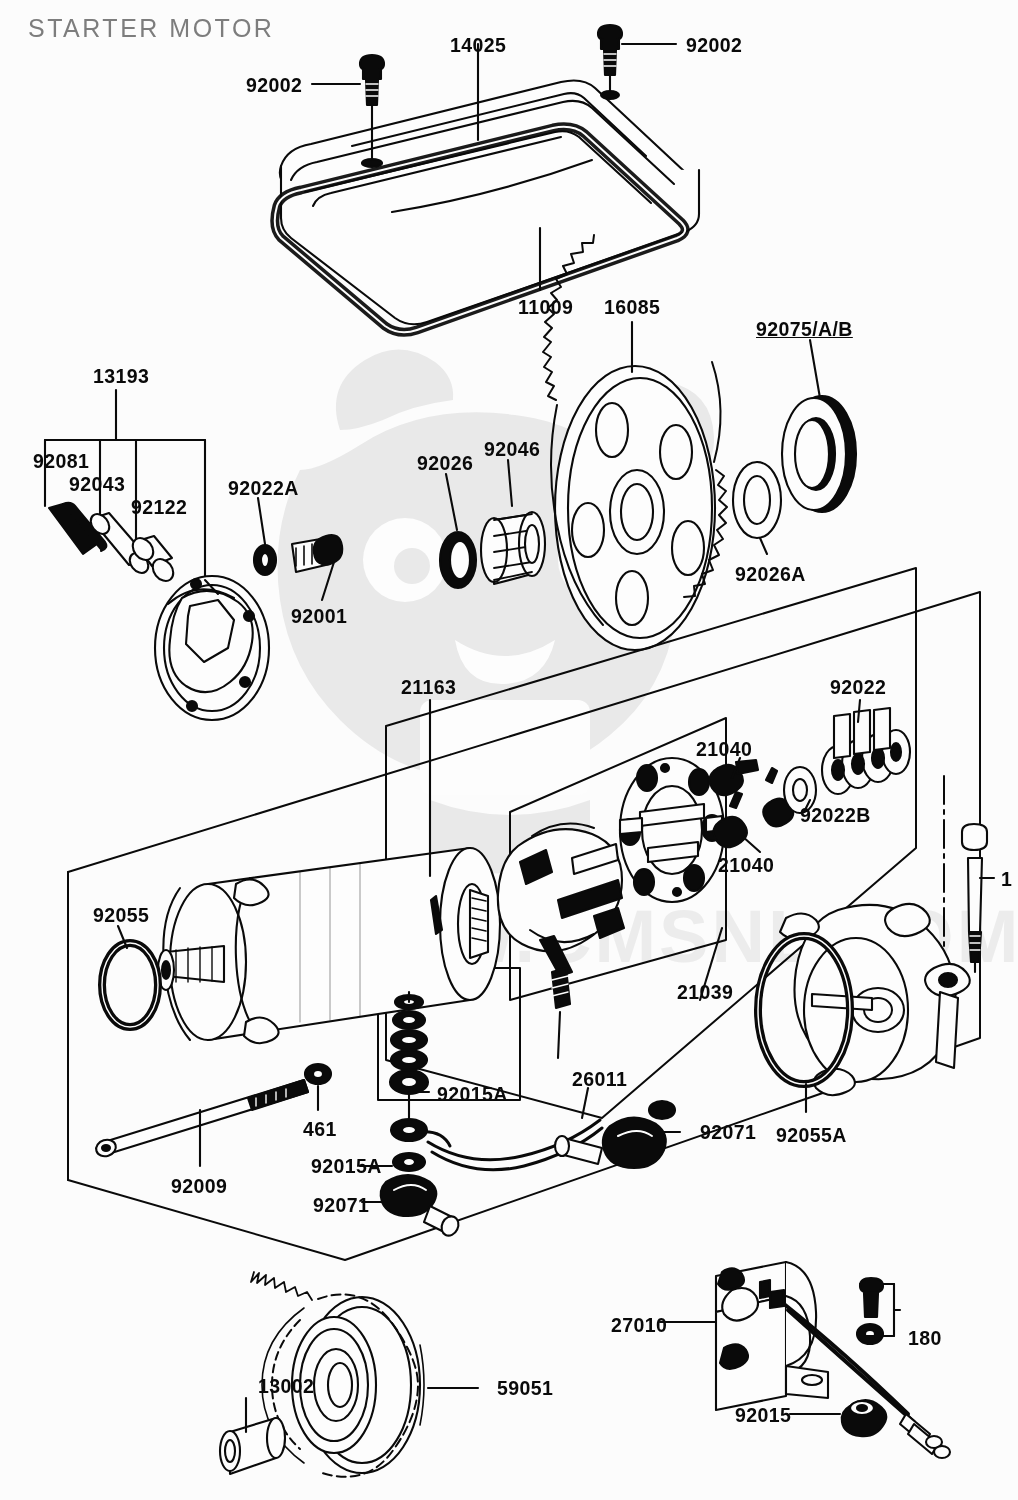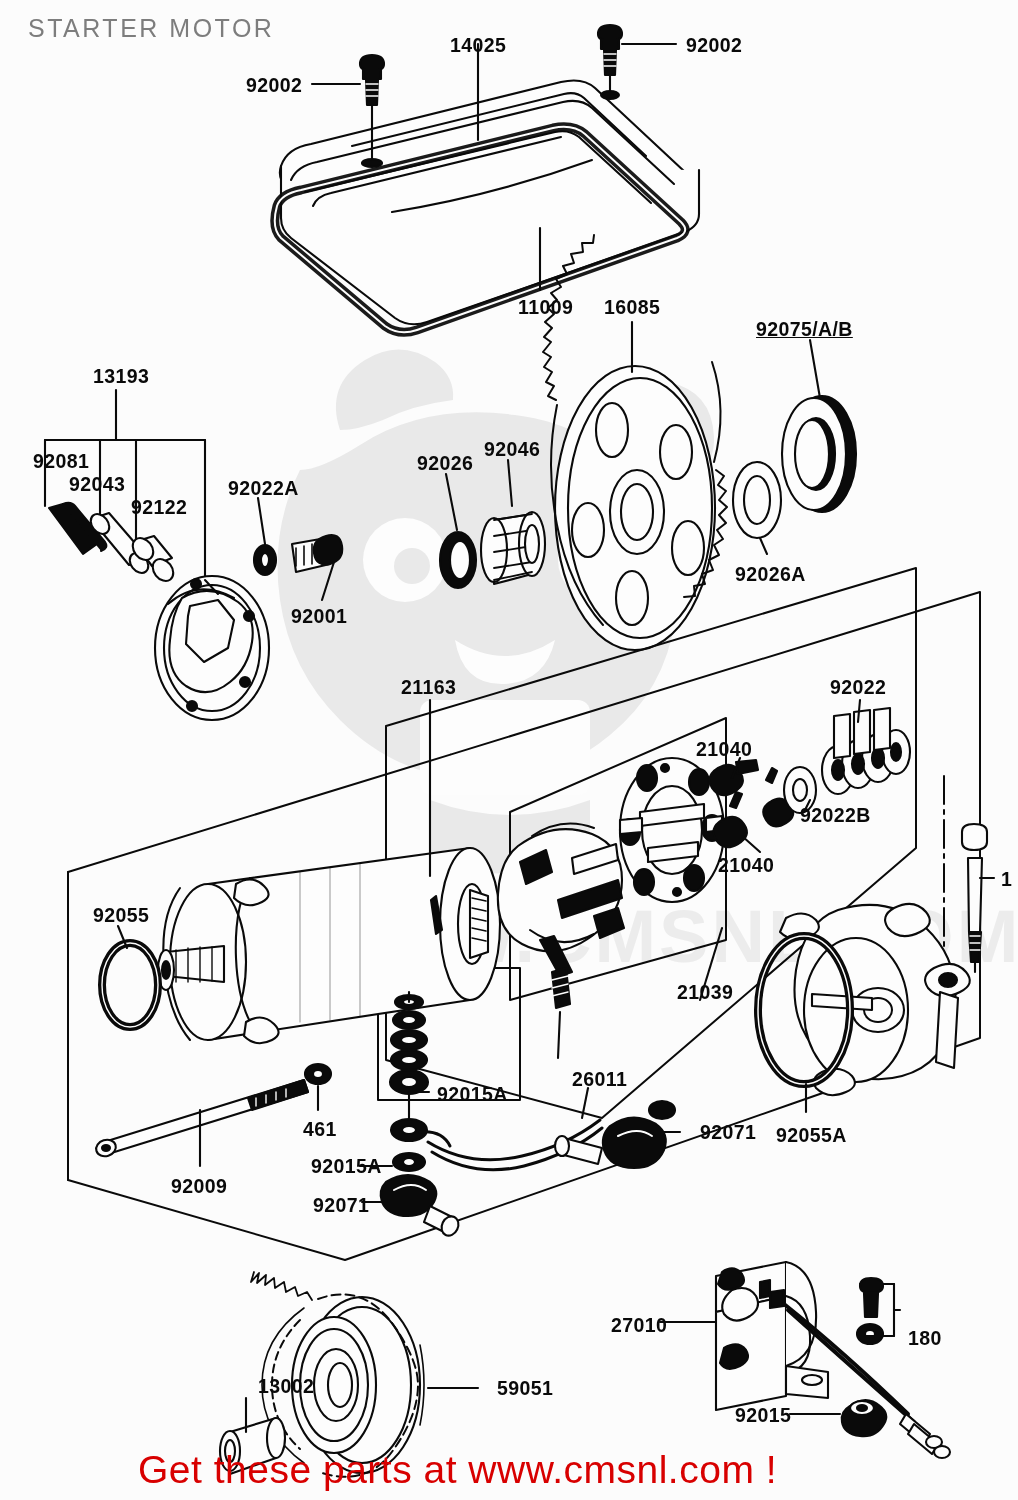--- a/index.html
+++ b/index.html
@@ -536,15 +536,14 @@
   <div class="lbl" style="left:776px;top:1126px;">92055A</div>
   <div class="lbl" style="left:311px;top:1157px;">92015A</div>
   <div class="lbl" style="left:171px;top:1177px;">92009</div>
   <div class="lbl" style="left:313px;top:1196px;">92071</div>
   <div class="lbl" style="left:611px;top:1316px;">27010</div>
   <div class="lbl" style="left:908px;top:1313px;margin-top:16px;">180</div>
   <div class="lbl" style="left:221px;top:1377px;margin-left:37px;">13002</div>
   <div class="lbl" style="left:497px;top:1379px;">59051</div>
   <div class="lbl" style="left:735px;top:1406px;">92015</div>
 
-  <div id="redwm">Get these parts at www.cmsnl.com !</div>
 
 </div>
 
 </body></html>

